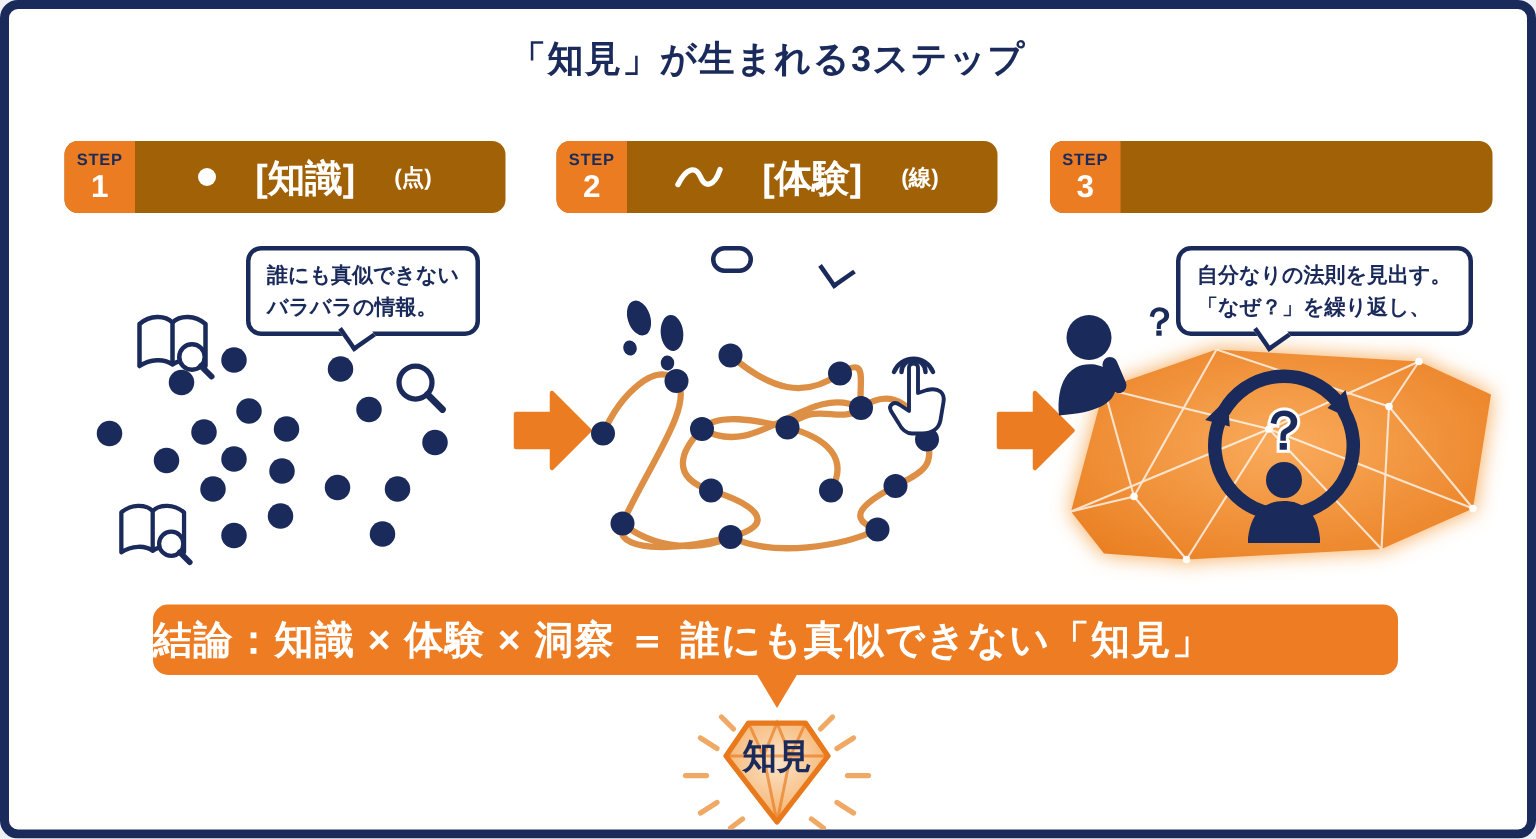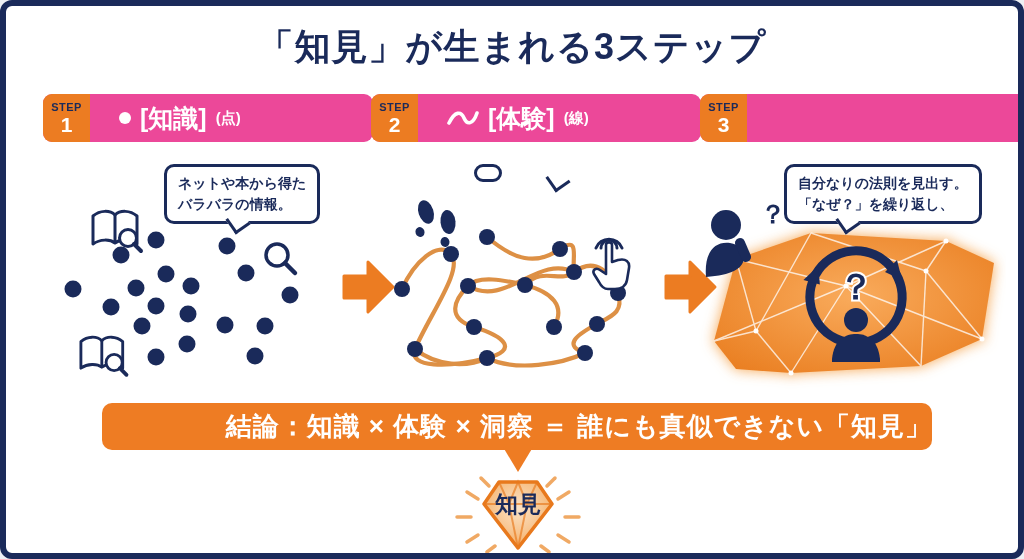--- a/index.html
+++ b/index.html
@@ -4,58 +4,58 @@
 <style>
   html,body{margin:0;padding:0;background:#eef0f4;}
   .frame{
     position:relative;width:1024px;height:559px;box-sizing:border-box;
     background:#ffffff;border:6px solid #1a2a5a;border-radius:12px;overflow:hidden;
     font-family:"Liberation Sans","DejaVu Sans",sans-serif;
   }
   .abs{position:absolute;}
   .title{
     position:absolute;top:17px;left:0;right:0;text-align:center;
-    font-size:36px;font-weight:800;color:#1a2a5a;letter-spacing:1px;white-space:nowrap;
+    font-size:24px;font-weight:800;color:#1a2a5a;letter-spacing:1px;white-space:nowrap;
   }
   
   .step-header{
-    position:absolute;top:88px;height:48px;background:#ec4899;border-radius:9px;
-    display:flex;align-items:center;padding-left:36px;
+    position:absolute;top:88px;height:48px;background:#a16207;border-radius:9px;
+    display:flex;align-items:center;justify-content:center;
   }
   .col1{left:37px;width:294px;}
   .col2{left:365px;width:294px;}
   .col3{left:694px;width:295px;}
   .badge{
     position:absolute;left:0;top:0;bottom:0;width:47px;background:#ec7c22;
     border-radius:9px 0 0 9px;display:flex;flex-direction:column;align-items:center;justify-content:center;line-height:1;
   }
   .badge .s{font-size:11px;font-weight:800;color:#1a2a5a;letter-spacing:.5px;}
   .badge .n{font-size:21px;font-weight:800;color:#fff;margin-top:1px;}
-  .hd-content{display:flex;align-items:center;gap:9px;margin-left:40px;}
+  .hd-content{display:flex;align-items:center;gap:26px;margin-left:40px;}
   .hd-title{color:#fff;font-weight:800;font-size:25px;white-space:nowrap;}
   .hd-sub{color:#fff;font-weight:700;font-size:15px;white-space:nowrap;}
   .dot-ic{width:12px;height:12px;border-radius:50%;background:#fff;}
   .sq-ic{width:16px;height:16px;background:#fff;}
   
   .bubble{
     position:absolute;top:158px;background:#fff;border:3px solid #1a2a5a;border-radius:10px;
     padding:6px 11px;z-index:5;color:#1a2a5a;font-weight:700;font-size:14px;line-height:1.5;white-space:nowrap;
   }
   .b1{left:158px;}
   .b2{left:468px;}
   .b3{left:778px;}
   .tail{
     position:absolute;bottom:-10px;width:15px;height:15px;background:#fff;
     border-right:3px solid #1a2a5a;border-bottom:3px solid #1a2a5a;transform:rotate(55deg);
   }
   .t1{left:62px;} .t2{left:72px;} .t3{left:52px;}
   
   .banner{
     position:absolute;left:96px;top:397px;width:830px;height:47px;background:#ee7c23;border-radius:10px;
-    display:flex;align-items:center;justify-content:flex-end;color:#fff;font-weight:800;font-size:26px;
+    display:flex;align-items:center;justify-content:flex-start;color:#fff;font-weight:800;font-size:26px;
     letter-spacing:1px;white-space:nowrap;
   }
   .banner-tail{
     position:absolute;top:441px;left:497px;width:0;height:0;
     border-left:15px solid transparent;border-right:15px solid transparent;border-top:25px solid #ee7c23;
   }
   .glow{filter:drop-shadow(0 0 7px rgba(245,150,50,.85));}
 </style>
 </head>
 <body>
@@ -91,21 +91,21 @@
   </div>
 
   <div class="step-header col3">
     <div class="badge">
       <span class="s">STEP</span>
       <span class="n">3</span>
     </div>
   </div>
 
   <div class="bubble b1">
-    <div>ネットや本から得た</div>
+    <div>誰にも真似できない</div>
     <div>バラバラの情報。</div>
     <div class="tail t1"></div>
   </div>
   <div class="bubble b2">
     <div class="tail t2"></div>
   </div>
   <div class="bubble b3">
     <div>自分なりの法則を見出す。</div>
     <div>「なぜ？」を繰り返し、</div>
     <div class="tail t3"></div>

